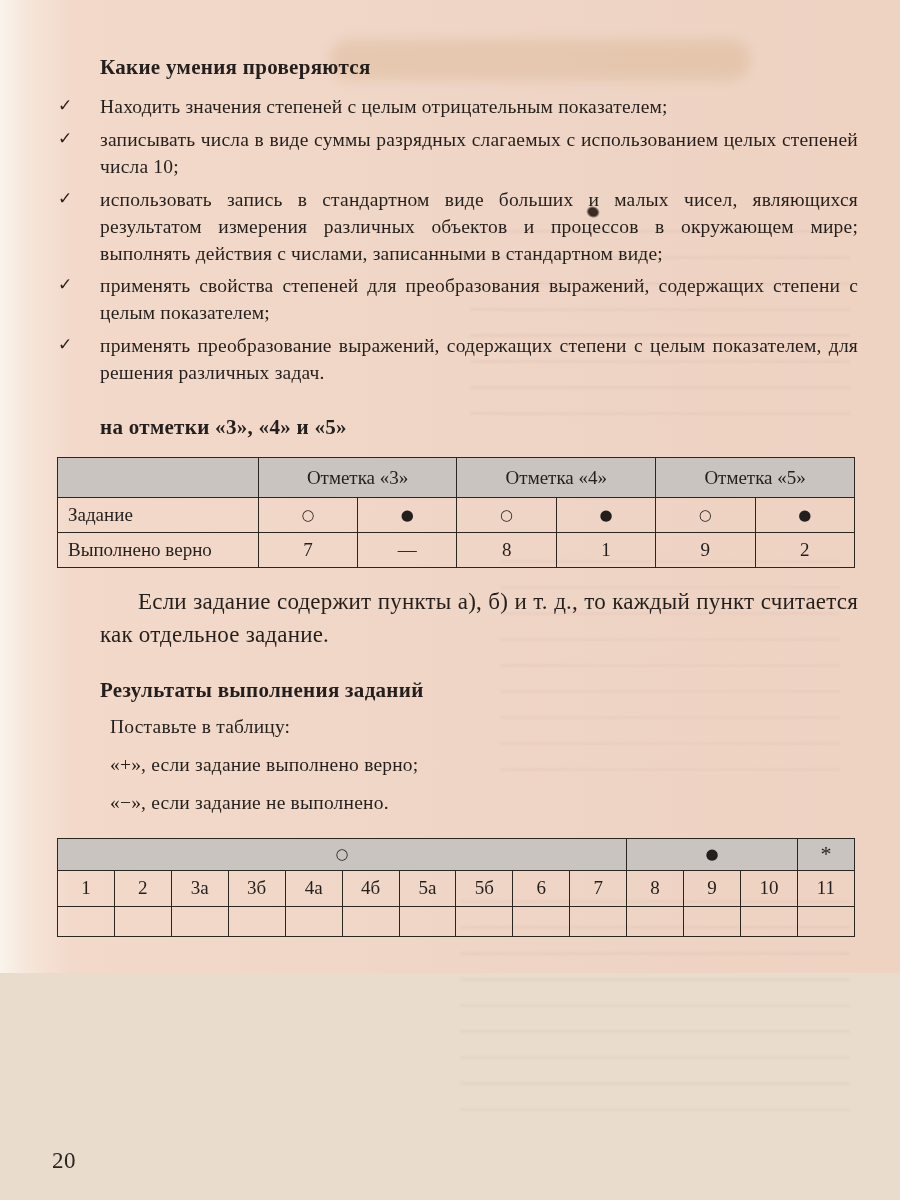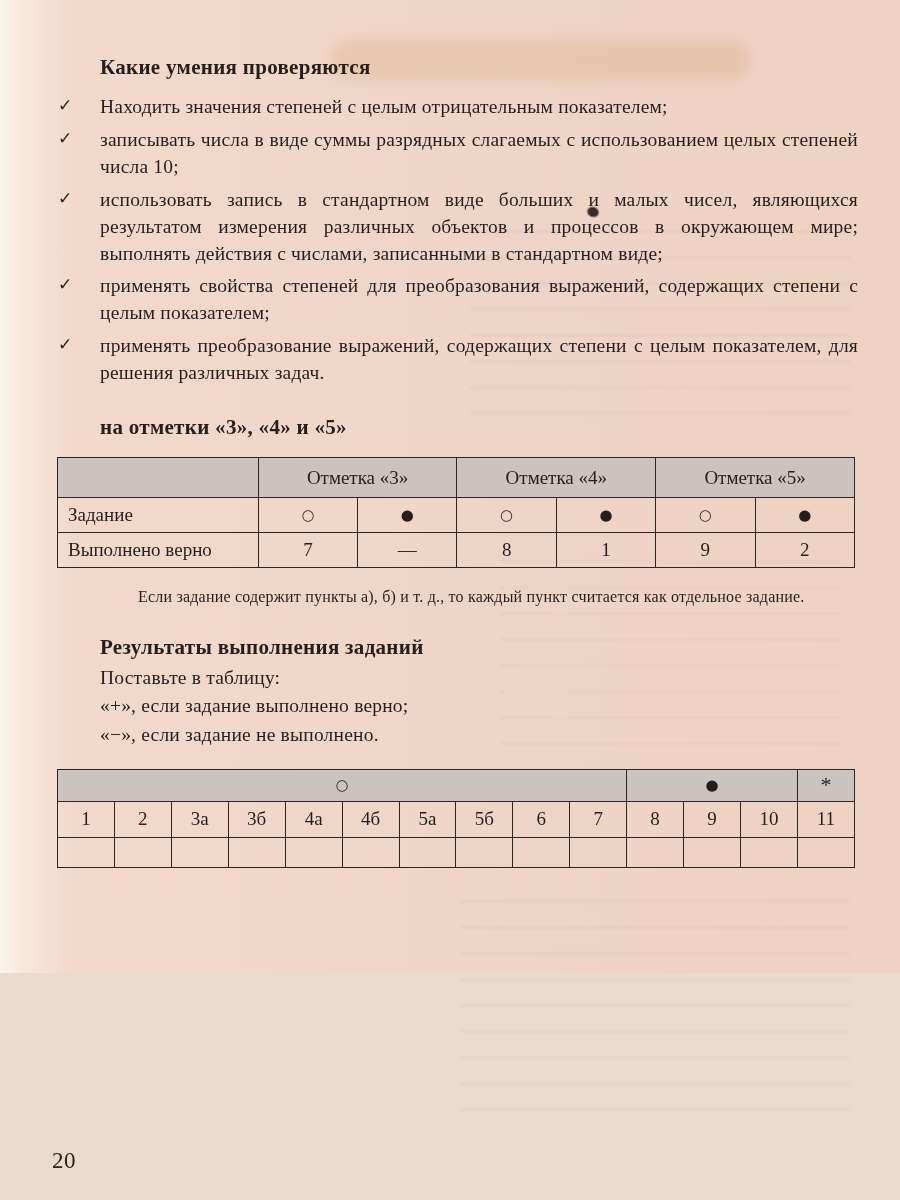--- a/index.html
+++ b/index.html
@@ -69,26 +69,26 @@
     border:1.6px solid #2c2621; padding:6px 8px;
   }
   table.marks thead th {
     background:#c9c4c0; font-weight:400; height:40px; font-size:19px;text-align:center;
   }
   table.marks td.lbl { width:200px; text-align:left; padding-left:10px; }
   table.marks td.val { width:99px; text-align:center; }
   table.marks .sym { font-family:"DejaVu Sans", sans-serif; font-size:15px; }
 
   p.note {
-    margin:0; font-size:16px; line-height:1.42; text-align:justify;
+    margin:0; font-size:23px; line-height:1.42; text-align:justify;
     text-indent:38px; letter-spacing:0.2px;
   }
   p.note-first { margin-top:18px; }
 
-  .res-lines p { margin:0; font-size:19.5px; line-height:1.45; letter-spacing:0.2px; }
+  .res-lines p { margin:10px; font-size:19.5px; line-height:1.45; letter-spacing:0.2px; }
 
   table.results {
     width:798px; border-collapse:collapse; margin-top:20px;
     font-size:19px;
   }
   table.results th, table.results td {
     border:1.6px solid #2c2621; text-align:center; padding:0;
   }
   table.results thead th {
     background:#c9c4c0; height:32px; font-weight:400;

